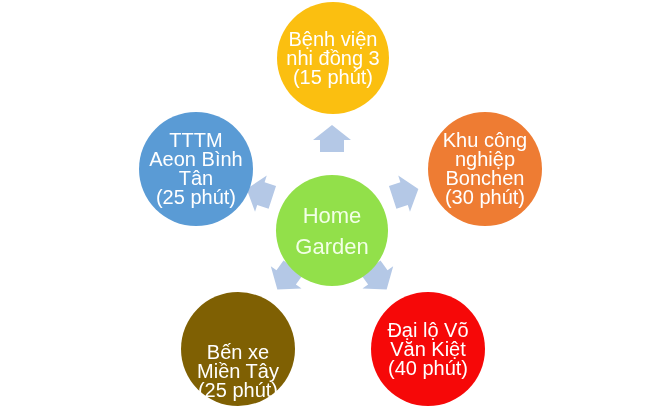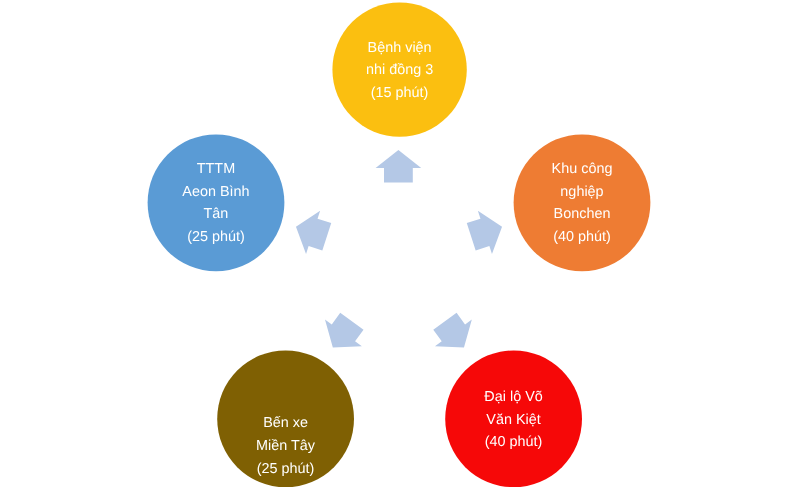--- a/index.html
+++ b/index.html
@@ -21,21 +21,21 @@
       display: flex;
       align-items: center;
       justify-content: center;
       text-align: center;
       color: #ffffff;
       box-sizing: border-box;
       padding: 6px;
     }
     .node .label {
       display: block;
-      font-size: 12px;
+      font-size: 20px;
       line-height: 19px;
       white-space: pre-line;
     }
     .node.center .label {
       font-size: 22px;
       line-height: 31px;
       color: #f2ffe6;
     }
     #arrows {
       position: absolute;
@@ -73,34 +73,38 @@
       <polygon points="-12,14 -12,2 -19,2 0,-13 19,2 12,2 12,14" fill="#b4c8e6"></polygon>
     </g>
   </svg>
 
   <div class="node" style="left:277px; top:2px; width:112px; height:112px; background:#fbbf10;">
     <span class="label">Bệnh viện
 nhi đồng 3
 (15 phút)</span>
   </div>
 
-  <div class="node" style="left:123px; top:112px; width:114px; height:114px; background:#5a9bd5;">
+  <div class="node" style="left:139px; top:112px; width:114px; height:114px; background:#5a9bd5;">
     <span class="label">TTTM
 Aeon Bình
 Tân
 (25 phút)</span>
   </div>
 
   <div class="node" style="left:428px; top:112px; width:114px; height:114px; background:#ee7c33;">
     <span class="label">Khu công
 nghiệp
 Bonchen
-(40 phút)</span>
+(30 phút)</span>
   </div>
 
+  <div class="node center" style="left:276px; top:175px; width:112px; height:111px; background:#92e04a;">
+    <span class="label">Home
+Garden</span>
+  </div>
 
   <div class="node" style="left:181px; top:292px; width:114px; height:114px; background:#7f6003;align-items:flex-end;">
     <span class="label">Bến xe
 Miền Tây
 (25 phút)</span>
   </div>
 
   <div class="node" style="left:371px; top:292px; width:114px; height:114px; background:#f60808;">
     <span class="label">Đại lộ Võ
 Văn Kiệt

